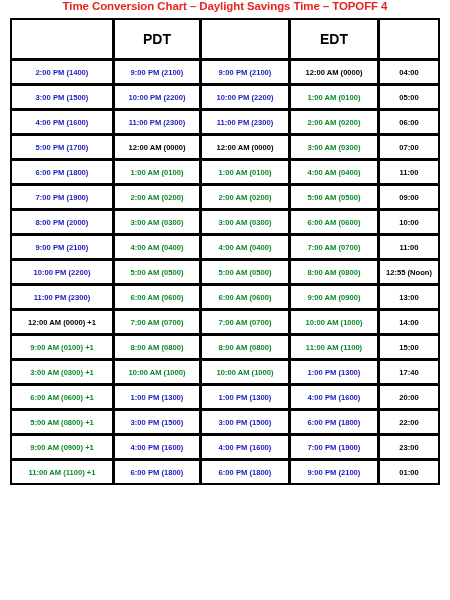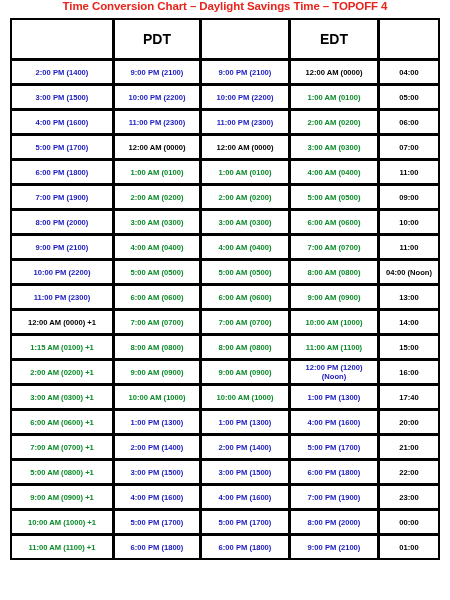--- a/index.html
+++ b/index.html
@@ -180,93 +180,72 @@
           <td class="am">4:00 AM (0400)</td>
           <td class="am">4:00 AM (0400)</td>
           <td class="am">7:00 AM (0700)</td>
           <td class="utc">11:00</td>
         </tr>
         <tr>
           <td class="pm">10:00 PM (2200)</td>
           <td class="am">5:00 AM (0500)</td>
           <td class="am">5:00 AM (0500)</td>
           <td class="am">8:00 AM (0800)</td>
-          <td class="utc">04:00 (Noon)</td>
+          <td class="utc">12:55 (Noon)</td>
         </tr>
         <tr>
           <td class="pm">11:00 PM (2300)</td>
           <td class="am">6:00 AM (0600)</td>
           <td class="am">6:00 AM (0600)</td>
           <td class="am">9:00 AM (0900)</td>
           <td class="utc">13:00</td>
         </tr>
         <tr>
           <td class="hl">12:00 AM (0000) +1</td>
           <td class="am">7:00 AM (0700)</td>
           <td class="am">7:00 AM (0700)</td>
           <td class="am">10:00 AM (1000)</td>
           <td class="utc">14:00</td>
         </tr>
         <tr>
-          <td class="am">1:15 AM (0100) +1</td>
+          <td class="am">9:00 AM (0100) +1</td>
           <td class="am">8:00 AM (0800)</td>
           <td class="am">8:00 AM (0800)</td>
           <td class="am">11:00 AM (1100)</td>
           <td class="utc">15:00</td>
-        </tr>
-        <tr>
-          <td class="am">2:00 AM (0200) +1</td>
-          <td class="am">9:00 AM (0900)</td>
-          <td class="am">9:00 AM (0900)</td>
-          <td class="pm"><span>12:00 PM (1200)</span><span class="sub-noon">(Noon)</span></td>
-          <td class="utc">16:00</td>
         </tr>
         <tr>
           <td class="am">3:00 AM (0300) +1</td>
           <td class="am">10:00 AM (1000)</td>
           <td class="am">10:00 AM (1000)</td>
           <td class="pm">1:00 PM (1300)</td>
           <td class="utc">17:40</td>
         </tr>
         <tr>
           <td class="am">6:00 AM (0600) +1</td>
           <td class="pm">1:00 PM (1300)</td>
           <td class="pm">1:00 PM (1300)</td>
           <td class="pm">4:00 PM (1600)</td>
           <td class="utc">20:00</td>
         </tr>
         <tr>
-          <td class="am">7:00 AM (0700) +1</td>
-          <td class="pm">2:00 PM (1400)</td>
-          <td class="pm">2:00 PM (1400)</td>
-          <td class="pm">5:00 PM (1700)</td>
-          <td class="utc">21:00</td>
-        </tr>
-        <tr>
           <td class="am">5:00 AM (0800) +1</td>
           <td class="pm">3:00 PM (1500)</td>
           <td class="pm">3:00 PM (1500)</td>
           <td class="pm">6:00 PM (1800)</td>
           <td class="utc">22:00</td>
         </tr>
         <tr>
           <td class="am">9:00 AM (0900) +1</td>
           <td class="pm">4:00 PM (1600)</td>
           <td class="pm">4:00 PM (1600)</td>
           <td class="pm">7:00 PM (1900)</td>
           <td class="utc">23:00</td>
         </tr>
         <tr>
-          <td class="am">10:00 AM (1000) +1</td>
-          <td class="pm">5:00 PM (1700)</td>
-          <td class="pm">5:00 PM (1700)</td>
-          <td class="pm">8:00 PM (2000)</td>
-          <td class="hl">00:00</td>
-        </tr>
-        <tr>
           <td class="am">11:00 AM (1100) +1</td>
           <td class="pm">6:00 PM (1800)</td>
           <td class="pm">6:00 PM (1800)</td>
           <td class="pm">9:00 PM (2100)</td>
           <td class="utc">01:00</td>
         </tr>
       </tbody>
   </table>
 
 </div>

